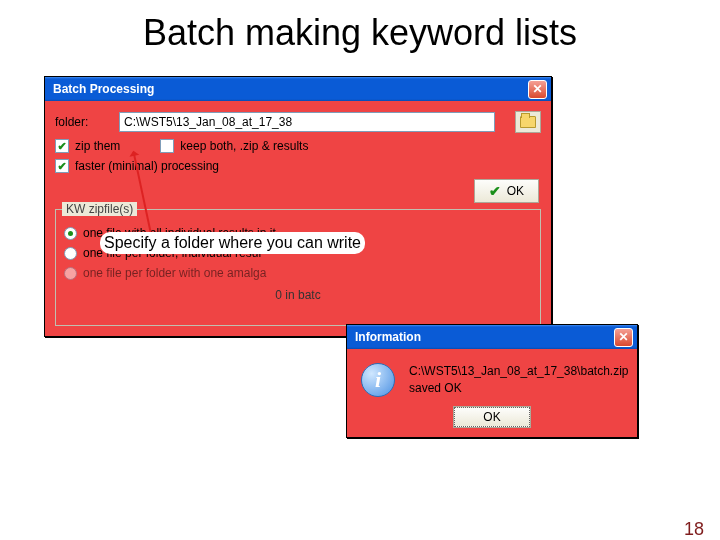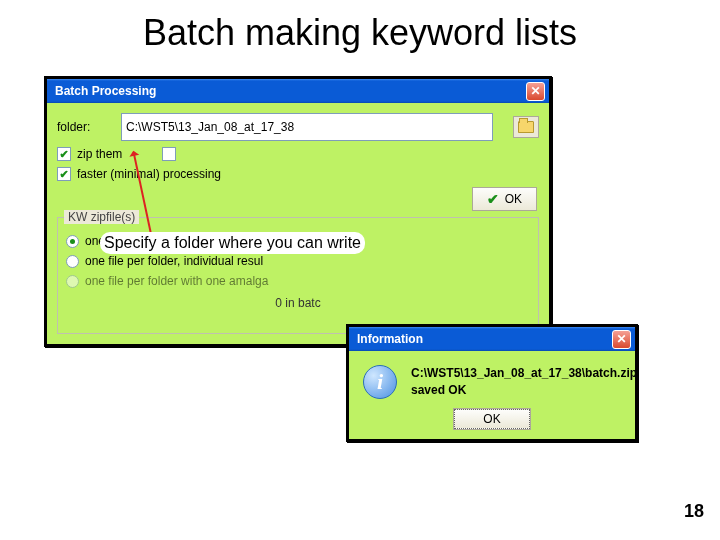--- a/index.html
+++ b/index.html
@@ -14,25 +14,24 @@
   }
   .slide-title {
     font-size: 36px;
     font-weight: normal;
     text-align: center;
     margin: 12px 0 8px 0;
     color: #000;
   }
   .page-num {
     position: absolute;
-    bottom: 18px;
+    bottom: 0;
     right: 16px;
     font-size: 18px;
-    color: #000000;
-    font-weight: bold;
+    color: #7f1d1d;
   }
   .annotation {
     position: absolute;
     left: 100px;
     top: 232px;
     font-size: 16px;
     color: #000;
     background: #fff;
     padding: 2px 4px;
     border-radius: 10px;
@@ -51,22 +50,22 @@
     content: "";
     position: absolute;
     top: -6px; left: -4px;
     border: 5px solid transparent;
     border-bottom-color: #d22;
   }
 
   
   .win {
     position: absolute;
-    background: #bef264;
-    border: 3px solid #000000;
+    background: #ef4444;
+    border: 1px solid #000000;
     box-shadow: 1px 1px 0 #000;
   }
   .titlebar {
     height: 24px;
     background: linear-gradient(to bottom, #3f8cf3 0%, #0a5bd6 8%, #0a5bd6 92%, #084bb0 100%);
     color: #fff;
     font-size: 12px;
     font-weight: bold;
     display: flex;
     align-items: center;
@@ -84,21 +83,21 @@
   }
   .win-body {
     padding: 10px;
     font-size: 12px;
     color: #000;
   }
   .row { display: flex; align-items: center; gap: 20px; margin-bottom: 6px; }
   .label { min-width: 44px; }
   .textfield {
     flex: 1;
-    height: 28px;
+    height: 20px;
     border: 1px solid #7f9db9;
     background: #fff;
     font-size: 12px;
     padding: 1px 4px;
   }
   .browse-btn {
     width: 26px; height: 22px;
     border: 1px solid #aca899;
     background: #ece9d8;
     display: flex; align-items: center; justify-content: center;
@@ -175,21 +174,21 @@
     background: radial-gradient(circle at 30% 30%, #cfe7ff, #4a90e2);
     color: #fff;
     font-family: Georgia, serif;
     font-style: italic;
     font-size: 22px;
     font-weight: bold;
     display: flex; align-items: center; justify-content: center;
     border: 1px solid #2a6fb8;
     flex-shrink: 0;
   }
-  .info-msg { line-height: 1.4; font-weight: bold; }
+  .info-msg { line-height: 1.4; }
   .info-btnrow {
     display: flex; justify-content: center;
     padding: 6px 0 10px 0;
   }
   .msg-ok {
     border: 1px dotted #666;
     outline: 1px solid #aca899;
     background: linear-gradient(#fdfdfb,#ece9d8);
     padding: 2px 28px;
     font-size: 12px;
@@ -222,20 +221,21 @@
       </span>
     </div>
 
     <div class="row" style="gap:40px;">
       <span style="display:flex;align-items:center;gap:6px;">
         <span class="chk">✔</span>
         <span>zip them</span>
       </span>
       <span style="display:flex;align-items:center;gap:6px;">
         <span class="chk"></span>
+        <span>keep both, .zip &amp; results</span>
       </span>
     </div>
 
     <div class="row">
       <span style="display:flex;align-items:center;gap:6px;">
         <span class="chk">✔</span>
         <span>faster (minimal) processing</span>
       </span>
     </div>
 

